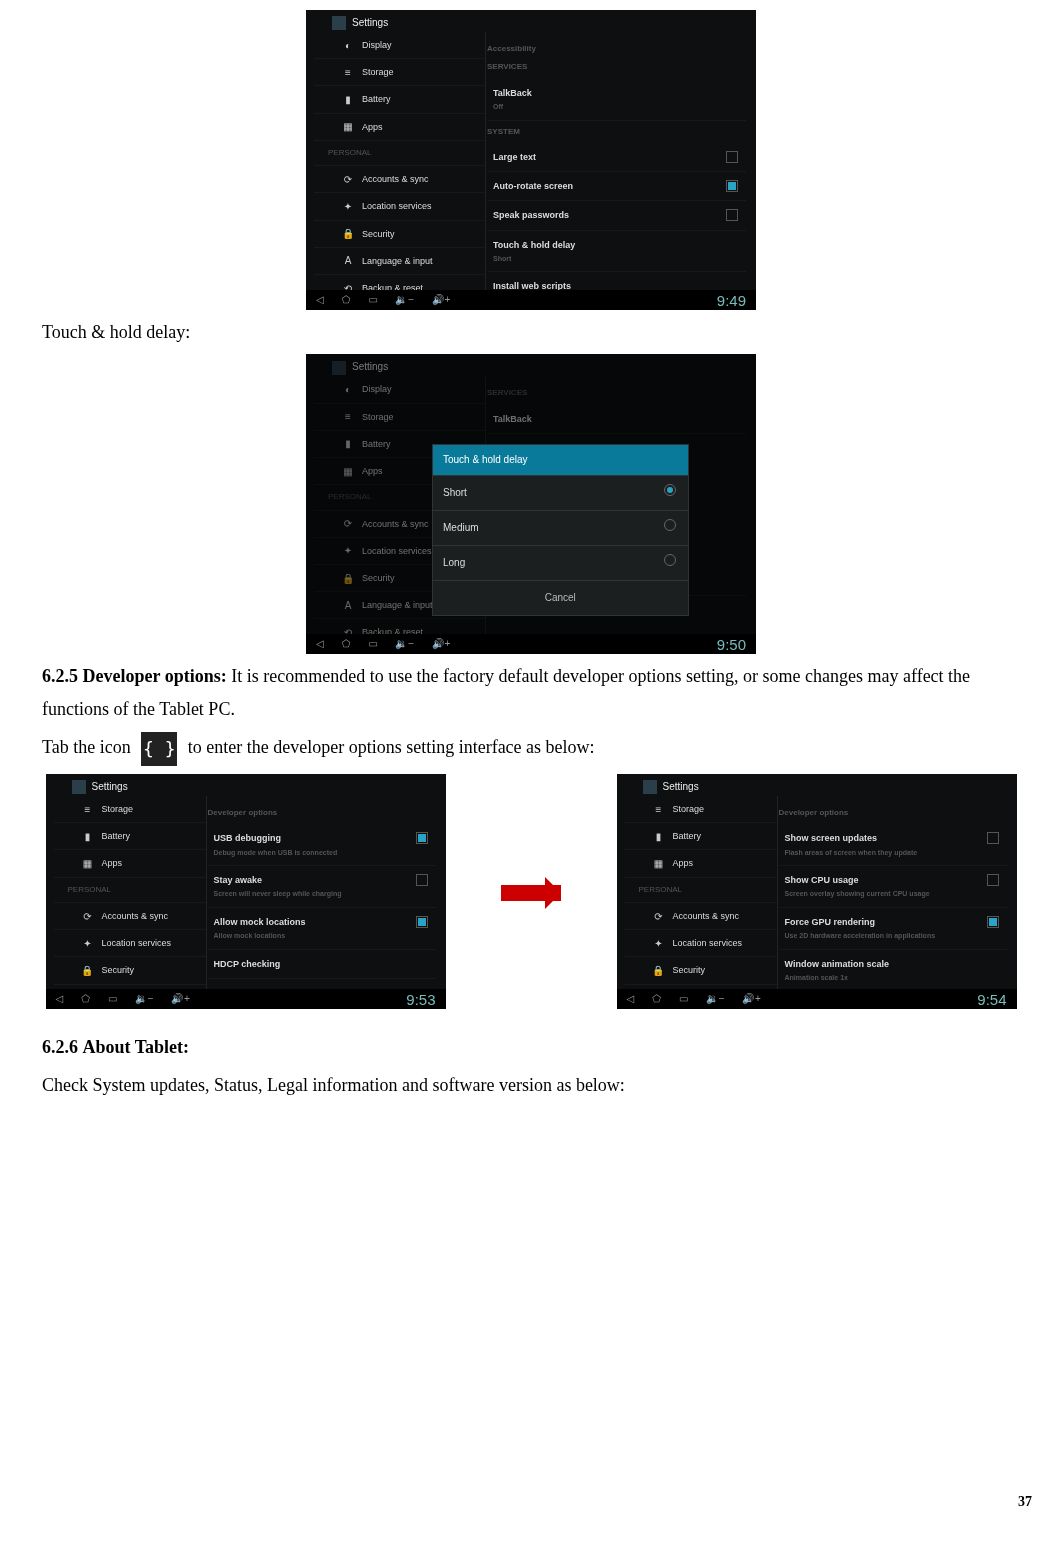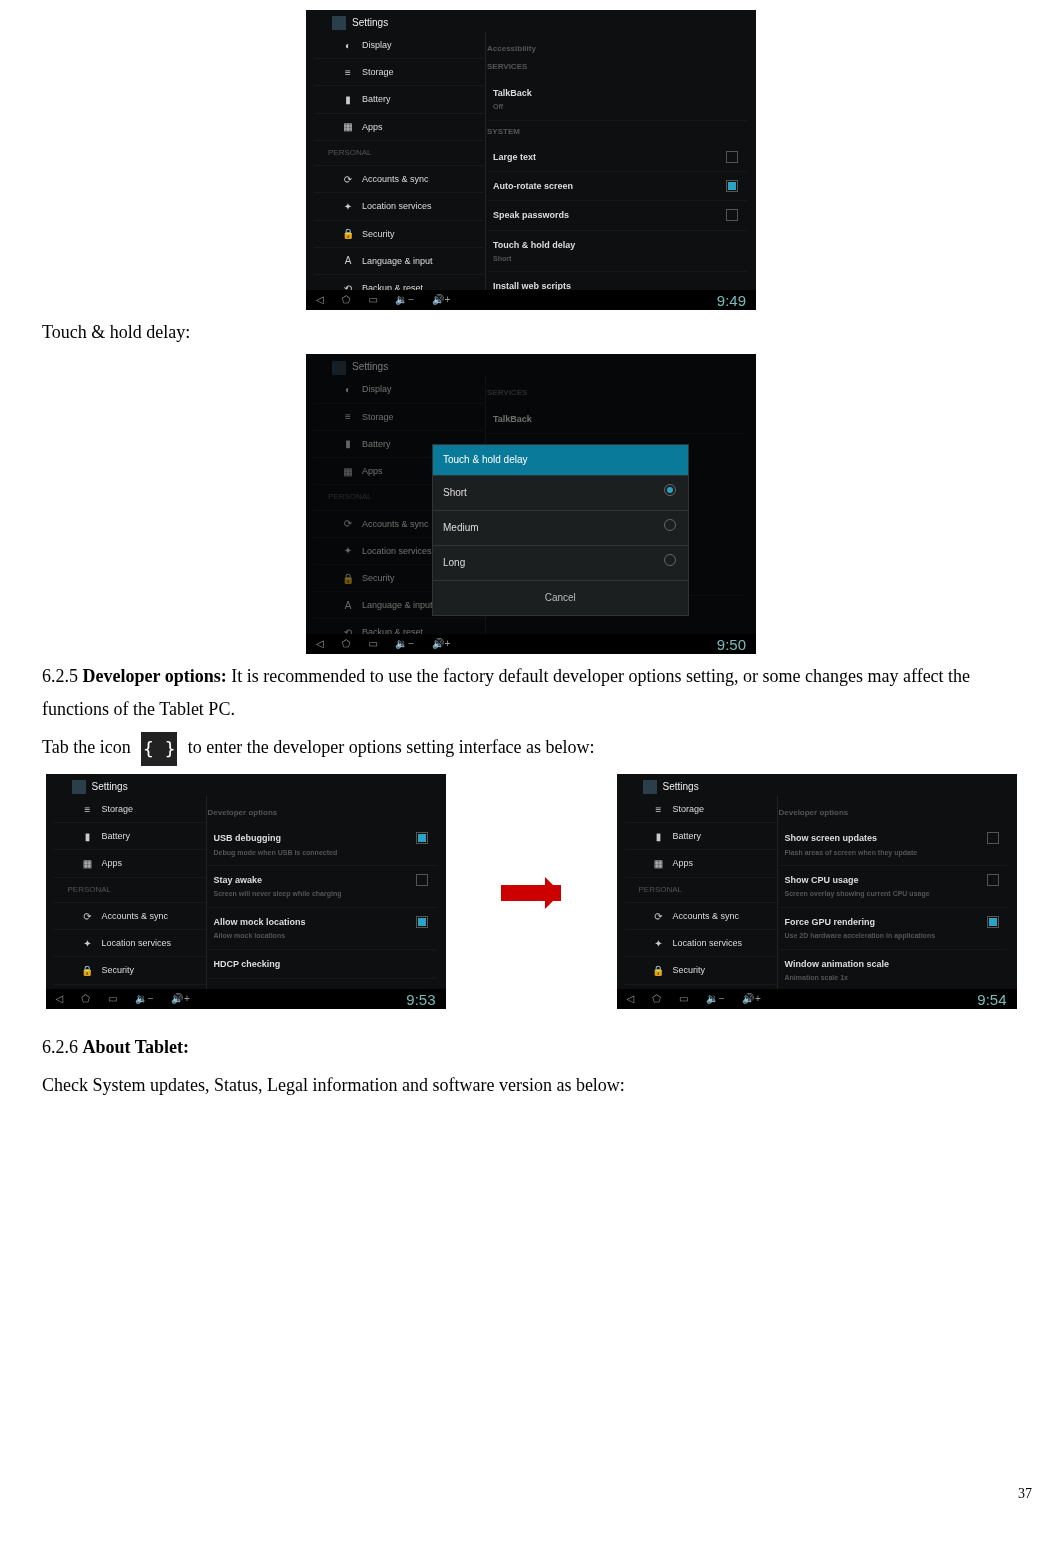--- a/index.html
+++ b/index.html
@@ -12,23 +12,24 @@
     width: 1062px;
     line-height: 1.8;
   }
   .page {
     padding: 10px 30px 40px 30px;
     position: relative;
     min-height: 1480px;
   }
   .pnum {
     position: absolute;
-    bottom: 24px;
+    bottom: 16px;
     right: 30px;
     font-size: 14px;
+    font-weight: bold;
   }
   .fig {
     display: block;
     margin: 0 auto 2px auto;
     background: #0d0f10;
     color: #c8c8c8;
     font-family: sans-serif;
     font-size: 9px;
     position: relative;
     overflow: hidden;
@@ -74,21 +75,21 @@
   .dialog {
     position:absolute;left:28%;right:15%;top:30%;background:#1b1f20;border:1px solid #333;font-size:10px;
   }
   .dialog .dtitle{background:#0a7a9a;color:#fff;padding:6px 10px;}
   .dialog .dopt{padding:8px 10px;border-top:1px solid #333;color:#ddd;position:relative;}
   .dialog .dopt .radio{position:absolute;right:12px;top:8px;width:10px;height:10px;border:1px solid #666;border-radius:50%;}
   .dialog .dopt .radio.on::after{content:"";position:absolute;inset:2px;background:#2aa3c5;border-radius:50%;}
   .dialog .dcancel{padding:8px 0;text-align:center;color:#bbb;border-top:1px solid #333;}
 
   .para { margin: 6px 12px; }
-  .sectionnum { font-weight: normal; }
+  .sectionnum { font-weight: bold; }
   .inline-icon {
     display: inline-block; width:36px;height:34px;background:#222;color:#fff;
     font-family:monospace;font-size:18px;text-align:center;line-height:34px;vertical-align:middle;margin:0 6px;
   }
   .row34 { display:flex;align-items:center;gap:40px;margin:8px 0 20px 0; }
   .arrow {
     width:60px;height:16px;background:#c00;position:relative;flex-shrink:0;
   }
   .arrow::after{
     content:"";position:absolute;right:-16px;top:-8px;border:16px solid transparent;border-left-color:#c00;

